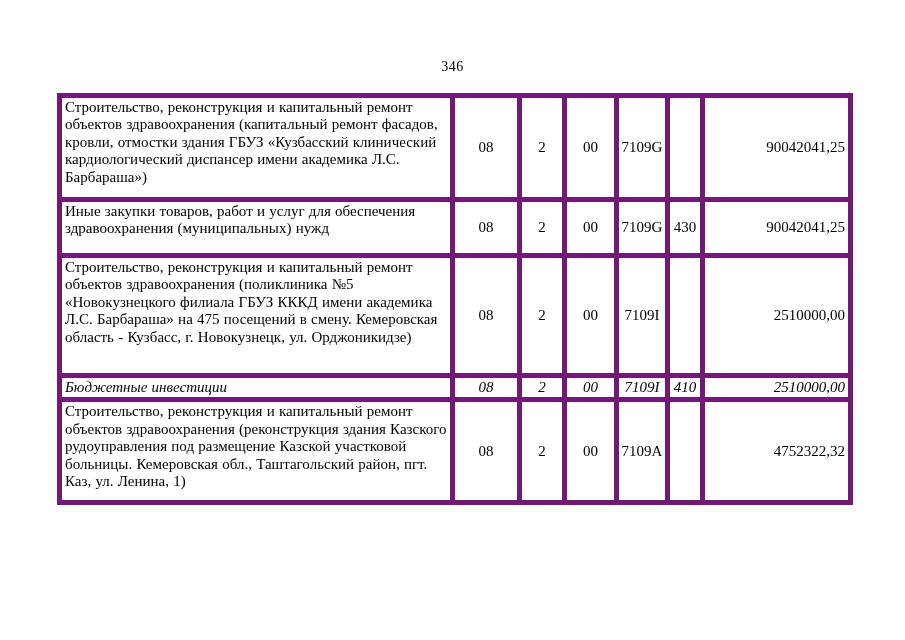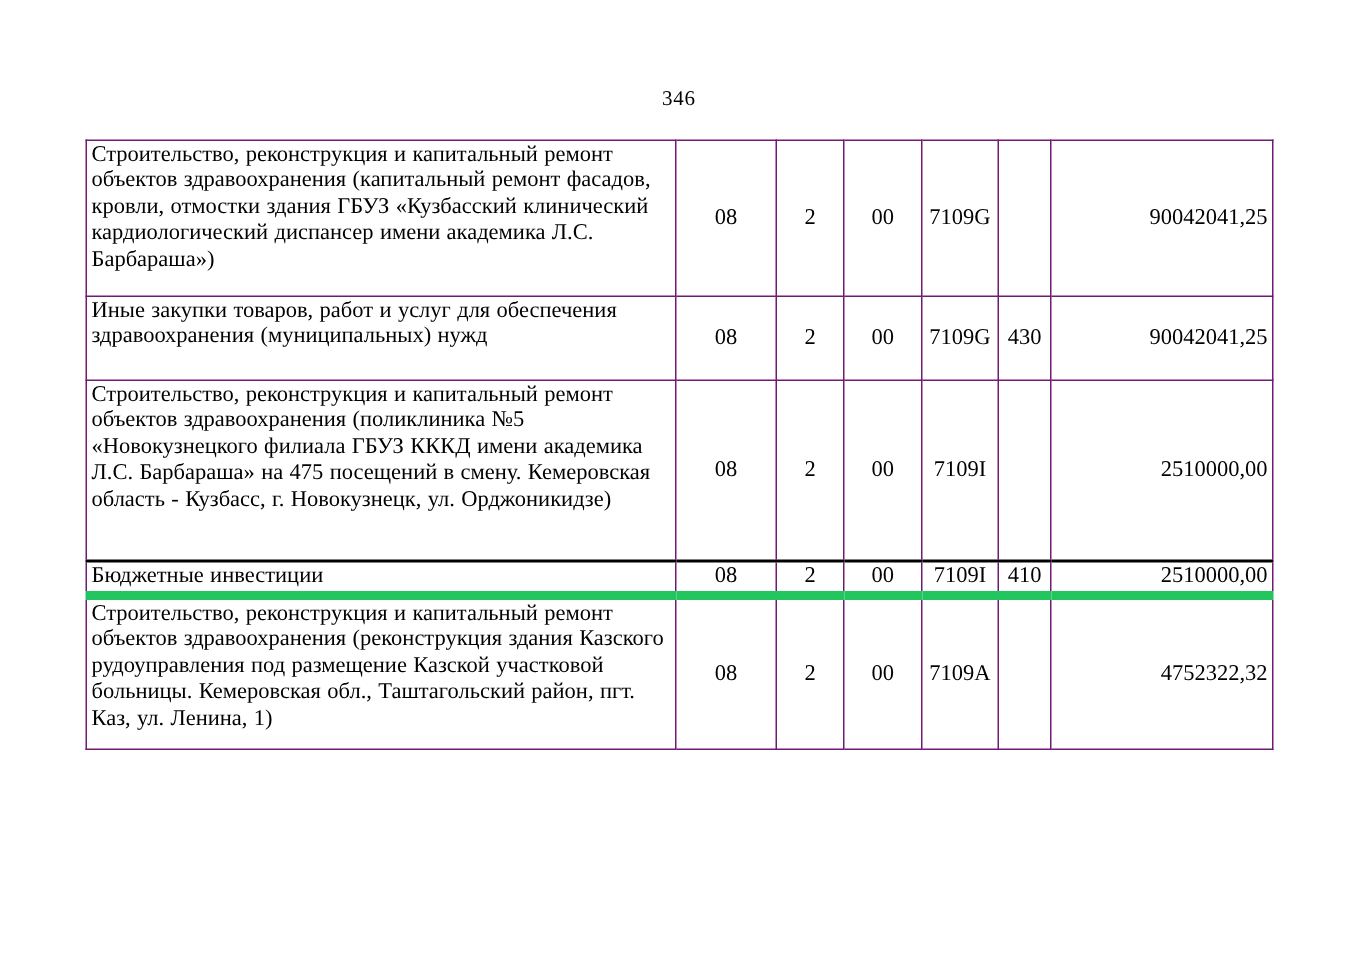--- a/index.html
+++ b/index.html
@@ -29,21 +29,21 @@
     position: absolute;
     left: 57px;
     top: 93px;
     width: 791px;
     border-collapse: collapse;
     table-layout: fixed;
     font-size: 15px;
     line-height: 17.4px;
   }
   table.budget-table td {
-    border: 1px solid #701a75;
+    border: 5px solid #701a75;
     overflow: hidden;
   }
   td.name-cell {
     vertical-align: top;
     text-align: left;
     padding: 1px 2px 1px 3px;
     word-spacing: 0.5px;
   }
   td.code-cell {
     vertical-align: middle;
@@ -58,21 +58,22 @@
     margin-left: 16px;
   }
   tr.row-1 { height: 104px; }
   tr.row-2 { height: 56px; }
   tr.row-3 { height: 120px; }
   tr.row-4 { height: 21px; }
   tr.row-5 { height: 103px; }
   
   tr.row-4 td {
     border-top: 2px solid #000;
-    border-bottom: 6px solid #22c55e;
+    border-bottom: 3px solid #22c55e;
+    font-style: italic;
   }
 </style>
 </head>
 <body>
 
 <div class="page-number">346</div>
 
 <table class="budget-table">
   <colgroup>
     <col style="width:393px">

